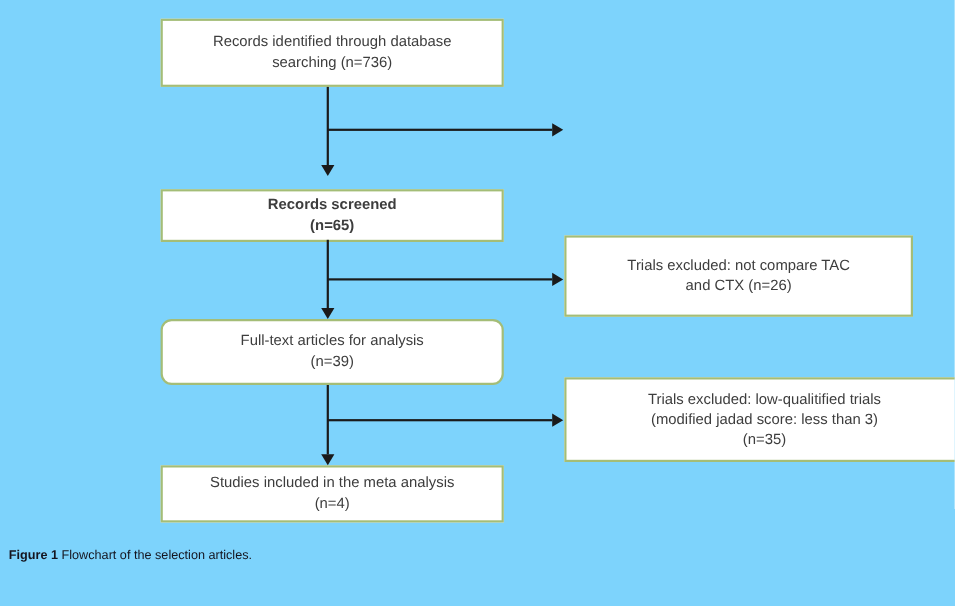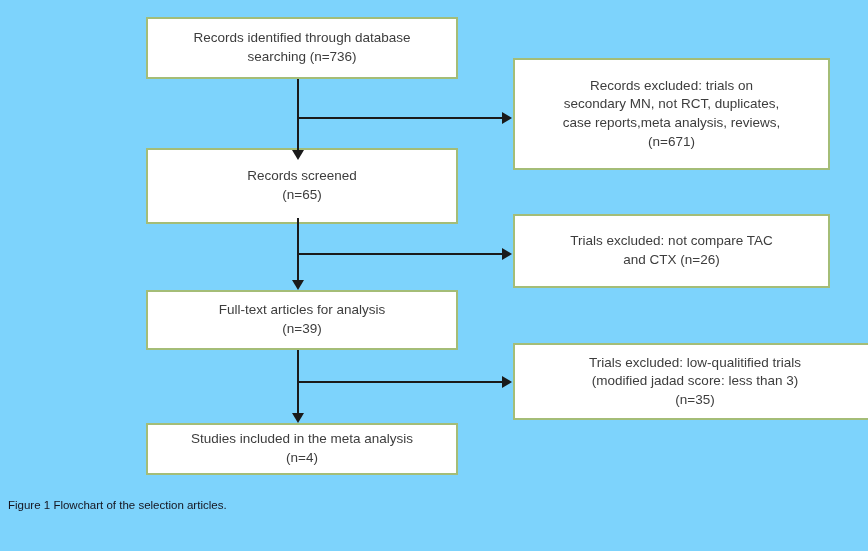--- a/index.html
+++ b/index.html
@@ -24,22 +24,22 @@
     justify-content: center;
     text-align: center;
     white-space: pre-line;
     font-size: 13.5px;
     line-height: 1.38;
     color: var(--box-text, #3d3d3d);
     padding: 4px 10px;
   }
   
   .box-a { left: 146px; top: 17px;  width: 312px; height: 62px; }
-  .box-b { left: 146px; top: 148px; width: 312px; height: 76px; }
-  .box-c { left: 146px; top: 290px; width: 312px; height: 60px; }
+  .box-b { left: 146px; top: 172px; width: 312px; height: 48px; font-weight: bold; }
+  .box-c { left: 146px; top: 290px; width: 312px; height: 60px; border-radius: 10px; }
   .box-d { left: 146px; top: 423px; width: 312px; height: 52px; }
   
   .box-e { left: 513px; top: 58px;  width: 317px; height: 112px; }
   .box-f { left: 513px; top: 214px; width: 317px; height: 74px; }
   .box-g { left: 513px; top: 343px; width: 364px; height: 77px; }
 
   .vline {
     position: absolute;
     width: 2px;
     background: var(--arrow, #1a1a1a);
@@ -86,40 +86,36 @@
 
   .caption {
     position: absolute;
     left: 8px;
     top: 497px;
     width: 840px;
     font-size: 11.5px;
     line-height: 1.55;
     color: var(--caption-text, #15151f);
   }
-  .caption b { font-weight: normal; }
+  .caption b { font-weight: bold; }
 </style>
 </head>
 <body>
 
 <div class="canvas">
 
   <div class="flowbox box-a">Records identified through database
 searching (n=736)</div>
   <div class="flowbox box-b">Records screened
 (n=65)</div>
   <div class="flowbox box-c">Full-text articles for analysis
 (n=39)</div>
   <div class="flowbox box-d">Studies included in the meta analysis
 (n=4)</div>
 
-  <div class="flowbox box-e">Records excluded: trials on
-secondary MN, not RCT, duplicates,
-case reports,meta analysis, reviews,
-(n=671)</div>
   <div class="flowbox box-f">Trials excluded: not compare TAC
 and CTX (n=26)</div>
   <div class="flowbox box-g">Trials excluded: low-qualitified trials
 (modified jadad score: less than 3)
 (n=35)</div>
 
   <div>
     <div class="vline v1"></div>
     <div class="head-down hd1"></div>
   </div>

